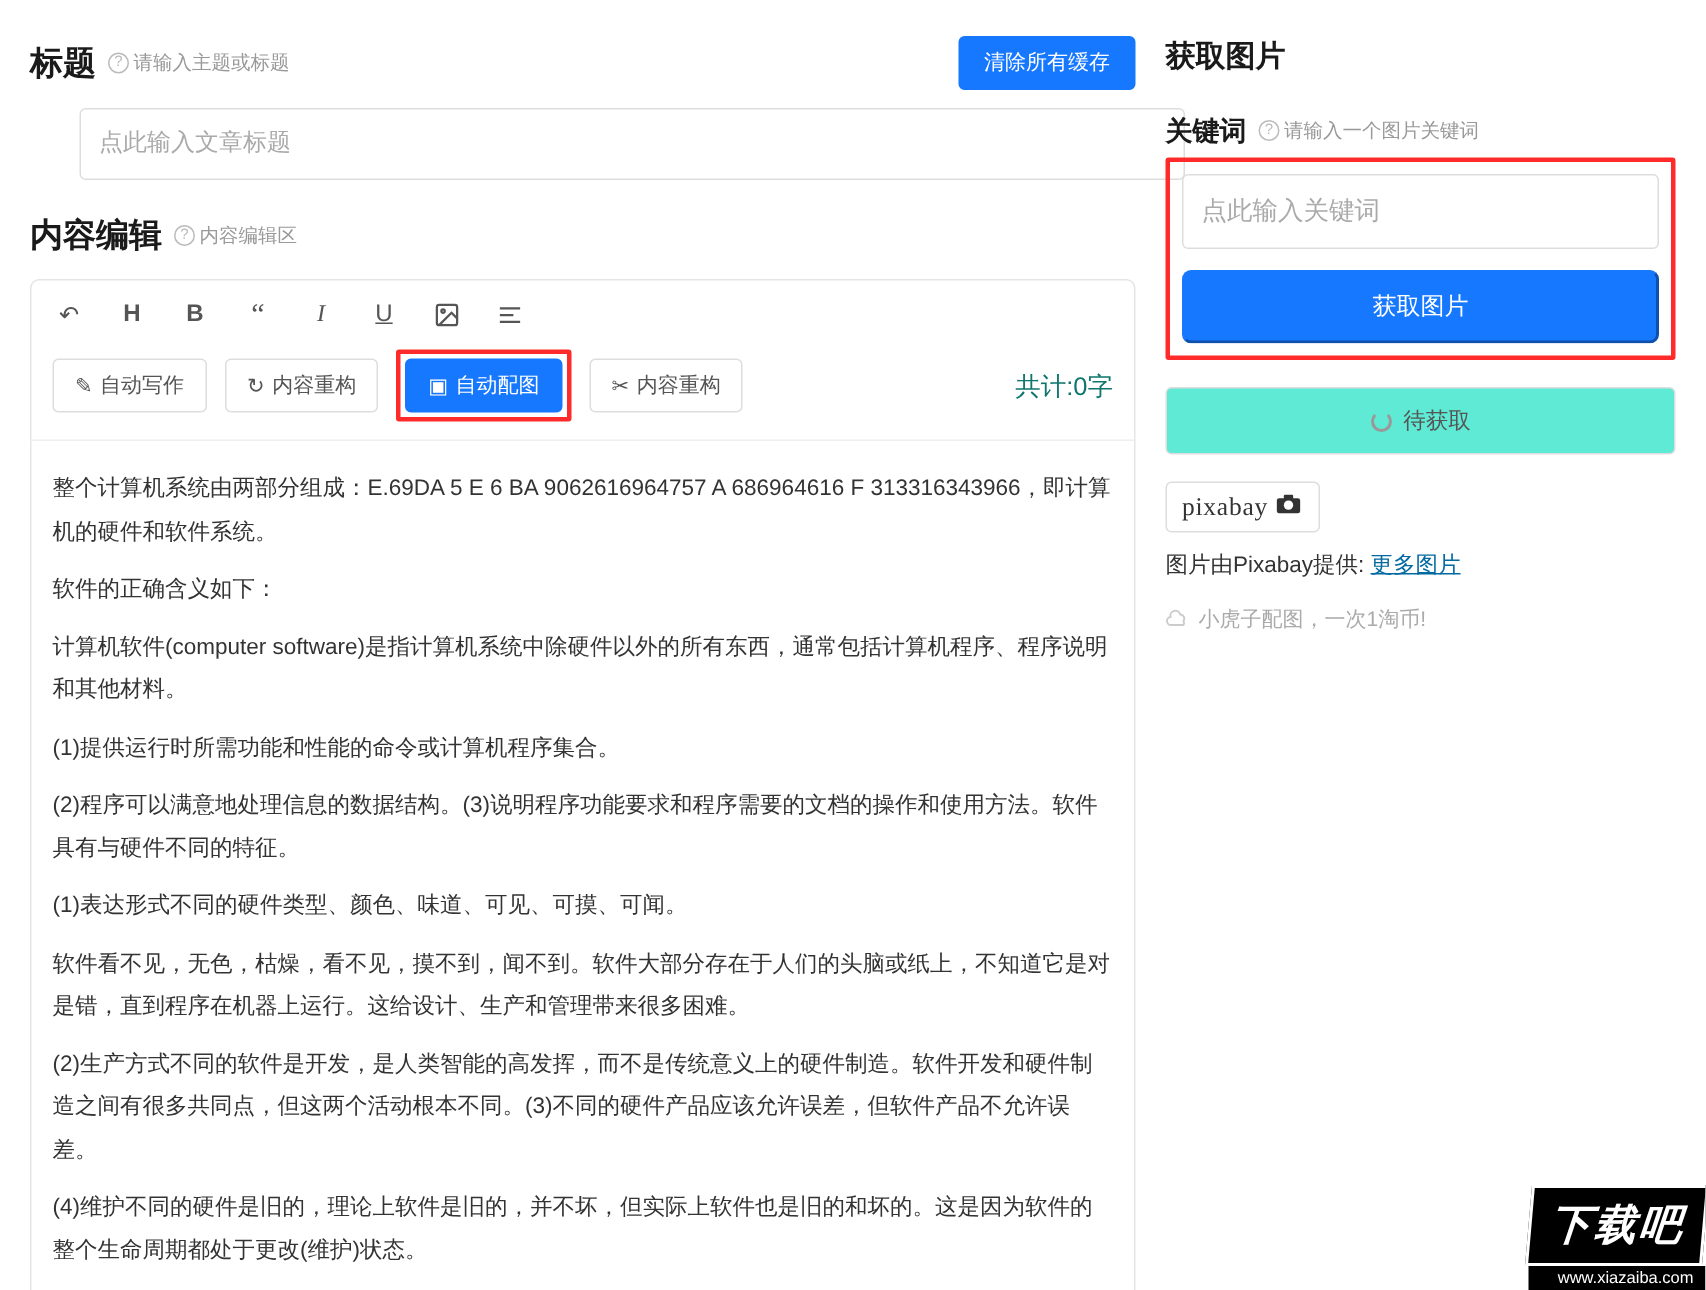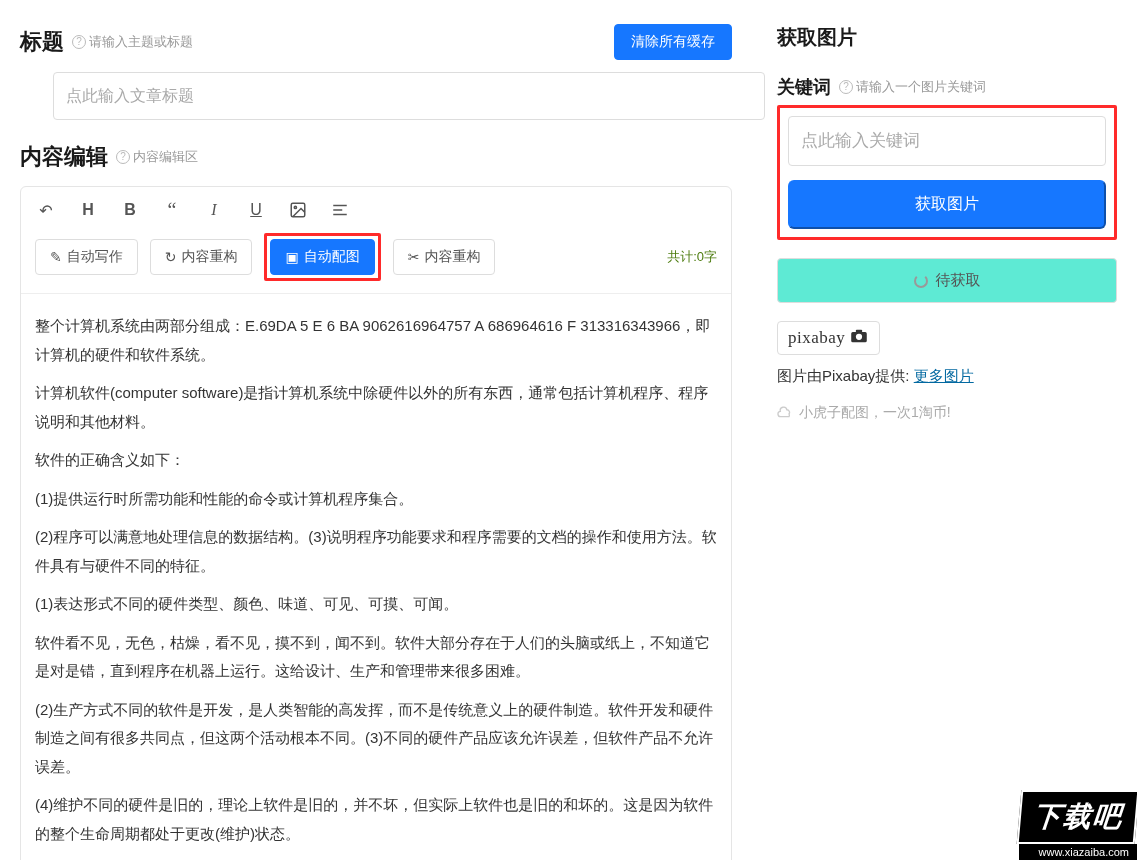--- a/index.html
+++ b/index.html
@@ -22,21 +22,21 @@
 
 .editor-card { border:1px solid #e5e5e5; border-radius:6px; margin-top:14px; }
 .editor-toolbar { padding: 12px 14px 4px 14px; border-bottom:1px solid #eee; }
 .tool-row-1 { display:flex; gap:20px; align-items:center; margin-bottom:12px; }
 .tool-icon { width:22px; height:22px; display:flex; align-items:center; justify-content:center; color:#555; font-size:16px; cursor:pointer; }
 .tool-row-2 { display:flex; align-items:center; gap:12px; padding-bottom:8px; }
 .highlight-red { border: 3px solid #ff2a2a; padding:3px; border-radius:2px; display:inline-block; }
 .action-btn { display:inline-flex; align-items:center; gap:5px; padding:8px 14px; border:1px solid #ddd; border-radius:4px; background:#fff; font-size:14px; color:#555; cursor:pointer; }
 .action-btn.active { background:#1677ff; color:#fff; border-color:#1677ff; }
 .spacer { flex:1; }
-.char-count { font-size:13px; color:#4d7c0f; }
+.char-count { font-size:17px; color:#0f766e; }
 
 .editor-body { padding: 18px 14px; font-size:15px; line-height:1.9; color:#333; }
 .editor-body p { margin-bottom:10px; }
 
 .sidebar .section-title-sm { font-size:20px; font-weight:bold; color:#1a1a1a; margin-bottom:24px; }
 .sidebar .field-label { font-size:18px; font-weight:bold; color:#1a1a1a; display:flex; align-items:center; gap:8px; margin-bottom:6px; }
 .kw-input { width:100%; padding:14px 12px; font-size:17px; border:1px solid #ddd; border-radius:4px; margin-bottom:14px; }
 .kw-input::placeholder{ color:#aaa; }
 .highlight-red-box { border:3px solid #ff2a2a; padding:8px; border-radius:2px; }
 
@@ -47,21 +47,21 @@
 .camera-icon { font-size:14px; }
 
 .credit-line { margin-top:12px; font-size:15px; color:#333; }
 .credit-line a { color:#0369a1; text-decoration:underline; }
 
 .tip-line { margin-top:18px; font-size:14px; color:#aaa; display:flex; align-items:center; gap:6px; }
 
 .watermark { position:absolute; right:0; bottom:0; pointer-events:none; }
 .wm-box { background:#000; color:#fff; font-weight:bold; font-style:italic; font-size:28px; padding:6px 12px; letter-spacing:2px; border:2px solid #fff; transform:skewX(-5deg); }
 .wm-url { background:#000; color:#fff; font-size:11px; padding:2px 8px; text-align:right; }
-.container { position:relative;gap:25px; }
+.container { position:relative; }
 </style>
 </head>
 <body>
 
 <div class="container">
   <div class="main">
 
     <div class="section-header">
       <div class="section-title">
         <span>标题</span>
@@ -130,22 +130,22 @@
             <span>✂</span>
             <span>内容重构</span>
           </button>
           <div class="spacer"></div>
           <span class="char-count">共计:0字</span>
         </div>
       </div>
 
       <div class="editor-body">
         <p>整个计算机系统由两部分组成：E.69DA 5 E 6 BA 9062616964757 A 686964616 F 313316343966，即计算机的硬件和软件系统。</p>
+        <p>软件的正确含义如下：</p>
         <p>计算机软件(computer software)是指计算机系统中除硬件以外的所有东西，通常包括计算机程序、程序说明和其他材料。</p>
-        <p>软件的正确含义如下：</p>
         <p>(1)提供运行时所需功能和性能的命令或计算机程序集合。</p>
         <p>(2)程序可以满意地处理信息的数据结构。(3)说明程序功能要求和程序需要的文档的操作和使用方法。软件具有与硬件不同的特征。</p>
         <p>(1)表达形式不同的硬件类型、颜色、味道、可见、可摸、可闻。</p>
         <p>软件看不见，无色，枯燥，看不见，摸不到，闻不到。软件大部分存在于人们的头脑或纸上，不知道它是对是错，直到程序在机器上运行。这给设计、生产和管理带来很多困难。</p>
         <p>(2)生产方式不同的软件是开发，是人类智能的高发挥，而不是传统意义上的硬件制造。软件开发和硬件制造之间有很多共同点，但这两个活动根本不同。(3)不同的硬件产品应该允许误差，但软件产品不允许误差。</p>
         <p>(4)维护不同的硬件是旧的，理论上软件是旧的，并不坏，但实际上软件也是旧的和坏的。这是因为软件的整个生命周期都处于更改(维护)状态。</p>
       </div>
     </div>
   </div>
 

